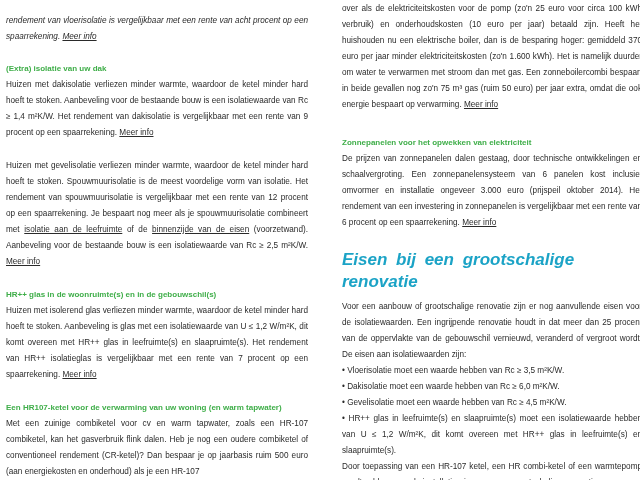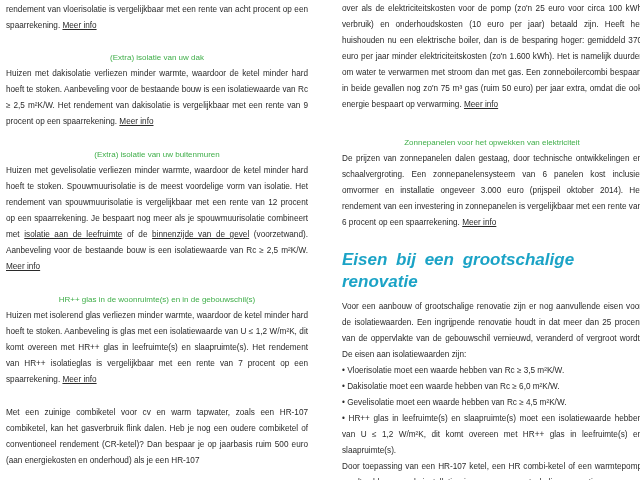--- a/index.html
+++ b/index.html
@@ -22,25 +22,24 @@
     .col-left { left: 6px; width: 302px; }
     .col-right { left: 342px; width: 300px; }
     p, .line-block {
       margin: 0;
       font-size: 8.2px;
       line-height: 16px;
       text-align: justify;
     }
     .sub {
       color: #3fae49;
-      font-weight: normal;
+      font-weight: bold;
       font-size: 8px;
       line-height: 16px;
       margin: 0;
-      text-align: center;
     }
     .link {
       text-decoration: underline;
       color: #2a2a2a;
       cursor: pointer;
     }
     .big-heading {
       color: #1ba3c6;
       font-style: italic;
       font-weight: bold;
@@ -48,51 +47,51 @@
       line-height: 22px;
       margin: 0;
       word-spacing: 4px;
     }
     .bullet { margin: 0; font-size: 8.2px; line-height: 16px; text-align: justify; }
   </style>
 </head>
 <body>
 
 <div class="col col-left">
-  <p style="margin-top:2px;">
+  <p style="margin-top:13px;font-style:italic;">
     <span>rendement van vloerisolatie is vergelijkbaar met een rente van acht procent op een spaarrekening.</span>
     <span class="link">Meer info</span>
   </p>
 
   <div style="height:16px"></div>
   <h3 class="sub">(Extra) isolatie van uw dak</h3>
   <p>
-    <span>Huizen met dakisolatie verliezen minder warmte, waardoor de ketel minder hard hoeft te stoken. Aanbeveling voor de bestaande bouw is een isolatiewaarde van Rc ≥ 2,5 m²K/W. Het rendement van dakisolatie is vergelijkbaar met een rente van 9 procent op een spaarrekening.</span>
+    <span>Huizen met dakisolatie verliezen minder warmte, waardoor de ketel minder hard hoeft te stoken. Aanbeveling voor de bestaande bouw is een isolatiewaarde van Rc ≥ 1,4 m²K/W. Het rendement van dakisolatie is vergelijkbaar met een rente van 9 procent op een spaarrekening.</span>
     <span class="link">Meer info</span>
   </p>
 
   <div style="height:17px"></div>
-  <h3 class="sub">(Extra) isolatie van uw buitenmuren</h3>
   <p>
     <span>Huizen met gevelisolatie verliezen minder warmte, waardoor de ketel minder hard hoeft te stoken. Spouwmuurisolatie is de meest voordelige vorm van isolatie. Het rendement van spouwmuurisolatie is vergelijkbaar met een rente van 12 procent op een spaarrekening. Je bespaart nog meer als je spouwmuurisolatie combineert met</span>
     <span class="link">isolatie aan de leefruimte</span>
     <span>of de</span>
-    <span class="link">binnenzijde van de gevel</span>
+    <span class="link">binnenzijde van de eisen</span>
     <span>(voorzetwand). Aanbeveling voor de bestaande bouw is een isolatiewaarde van Rc ≥ 2,5 m²K/W.</span>
     <span class="link">Meer info</span>
   </p>
 
   <div style="height:17px"></div>
   <h3 class="sub">HR++ glas in de woonruimte(s) en in de gebouwschil(s)</h3>
   <p>
     <span>Huizen met isolerend glas verliezen minder warmte, waardoor de ketel minder hard hoeft te stoken. Aanbeveling is glas met een isolatiewaarde van U ≤ 1,2 W/m²K, dit komt overeen met HR++ glas in leefruimte(s) en slaapruimte(s). Het rendement van HR++ isolatieglas is vergelijkbaar met een rente van 7 procent op een spaarrekening.</span>
     <span class="link">Meer info</span>
   </p>
 
   <div style="height:17px"></div>
+  <h3 class="sub">Een HR107-ketel voor de verwarming van uw woning (en warm tapwater)</h3>
   <p>Met een zuinige combiketel voor cv en warm tapwater, zoals een HR-107 combiketel, kan het gasverbruik flink dalen. Heb je nog een oudere combiketel of conventioneel rendement (CR-ketel)? Dan bespaar je op jaarbasis ruim 500 euro (aan energiekosten en onderhoud) als je een HR-107</p>
 </div>
 
 <div class="col col-right">
   <p style="margin-top:1px;">
     <span>over als de elektriciteitskosten voor de pomp (zo'n 25 euro voor circa 100 kWh verbruik) en onderhoudskosten (10 euro per jaar) betaald zijn. Heeft het huishouden nu een elektrische boiler, dan is de besparing hoger: gemiddeld 370 euro per jaar minder elektriciteitskosten (zo'n 1.600 kWh). Het is namelijk duurder om water te verwarmen met stroom dan met gas. Een zonneboilercombi bespaart in beide gevallen nog zo'n 75 m³ gas (ruim 50 euro) per jaar extra, omdat die ook energie bespaart op verwarming.</span>
     <span class="link">Meer info</span>
   </p>
 
   <div style="height:22px"></div>

